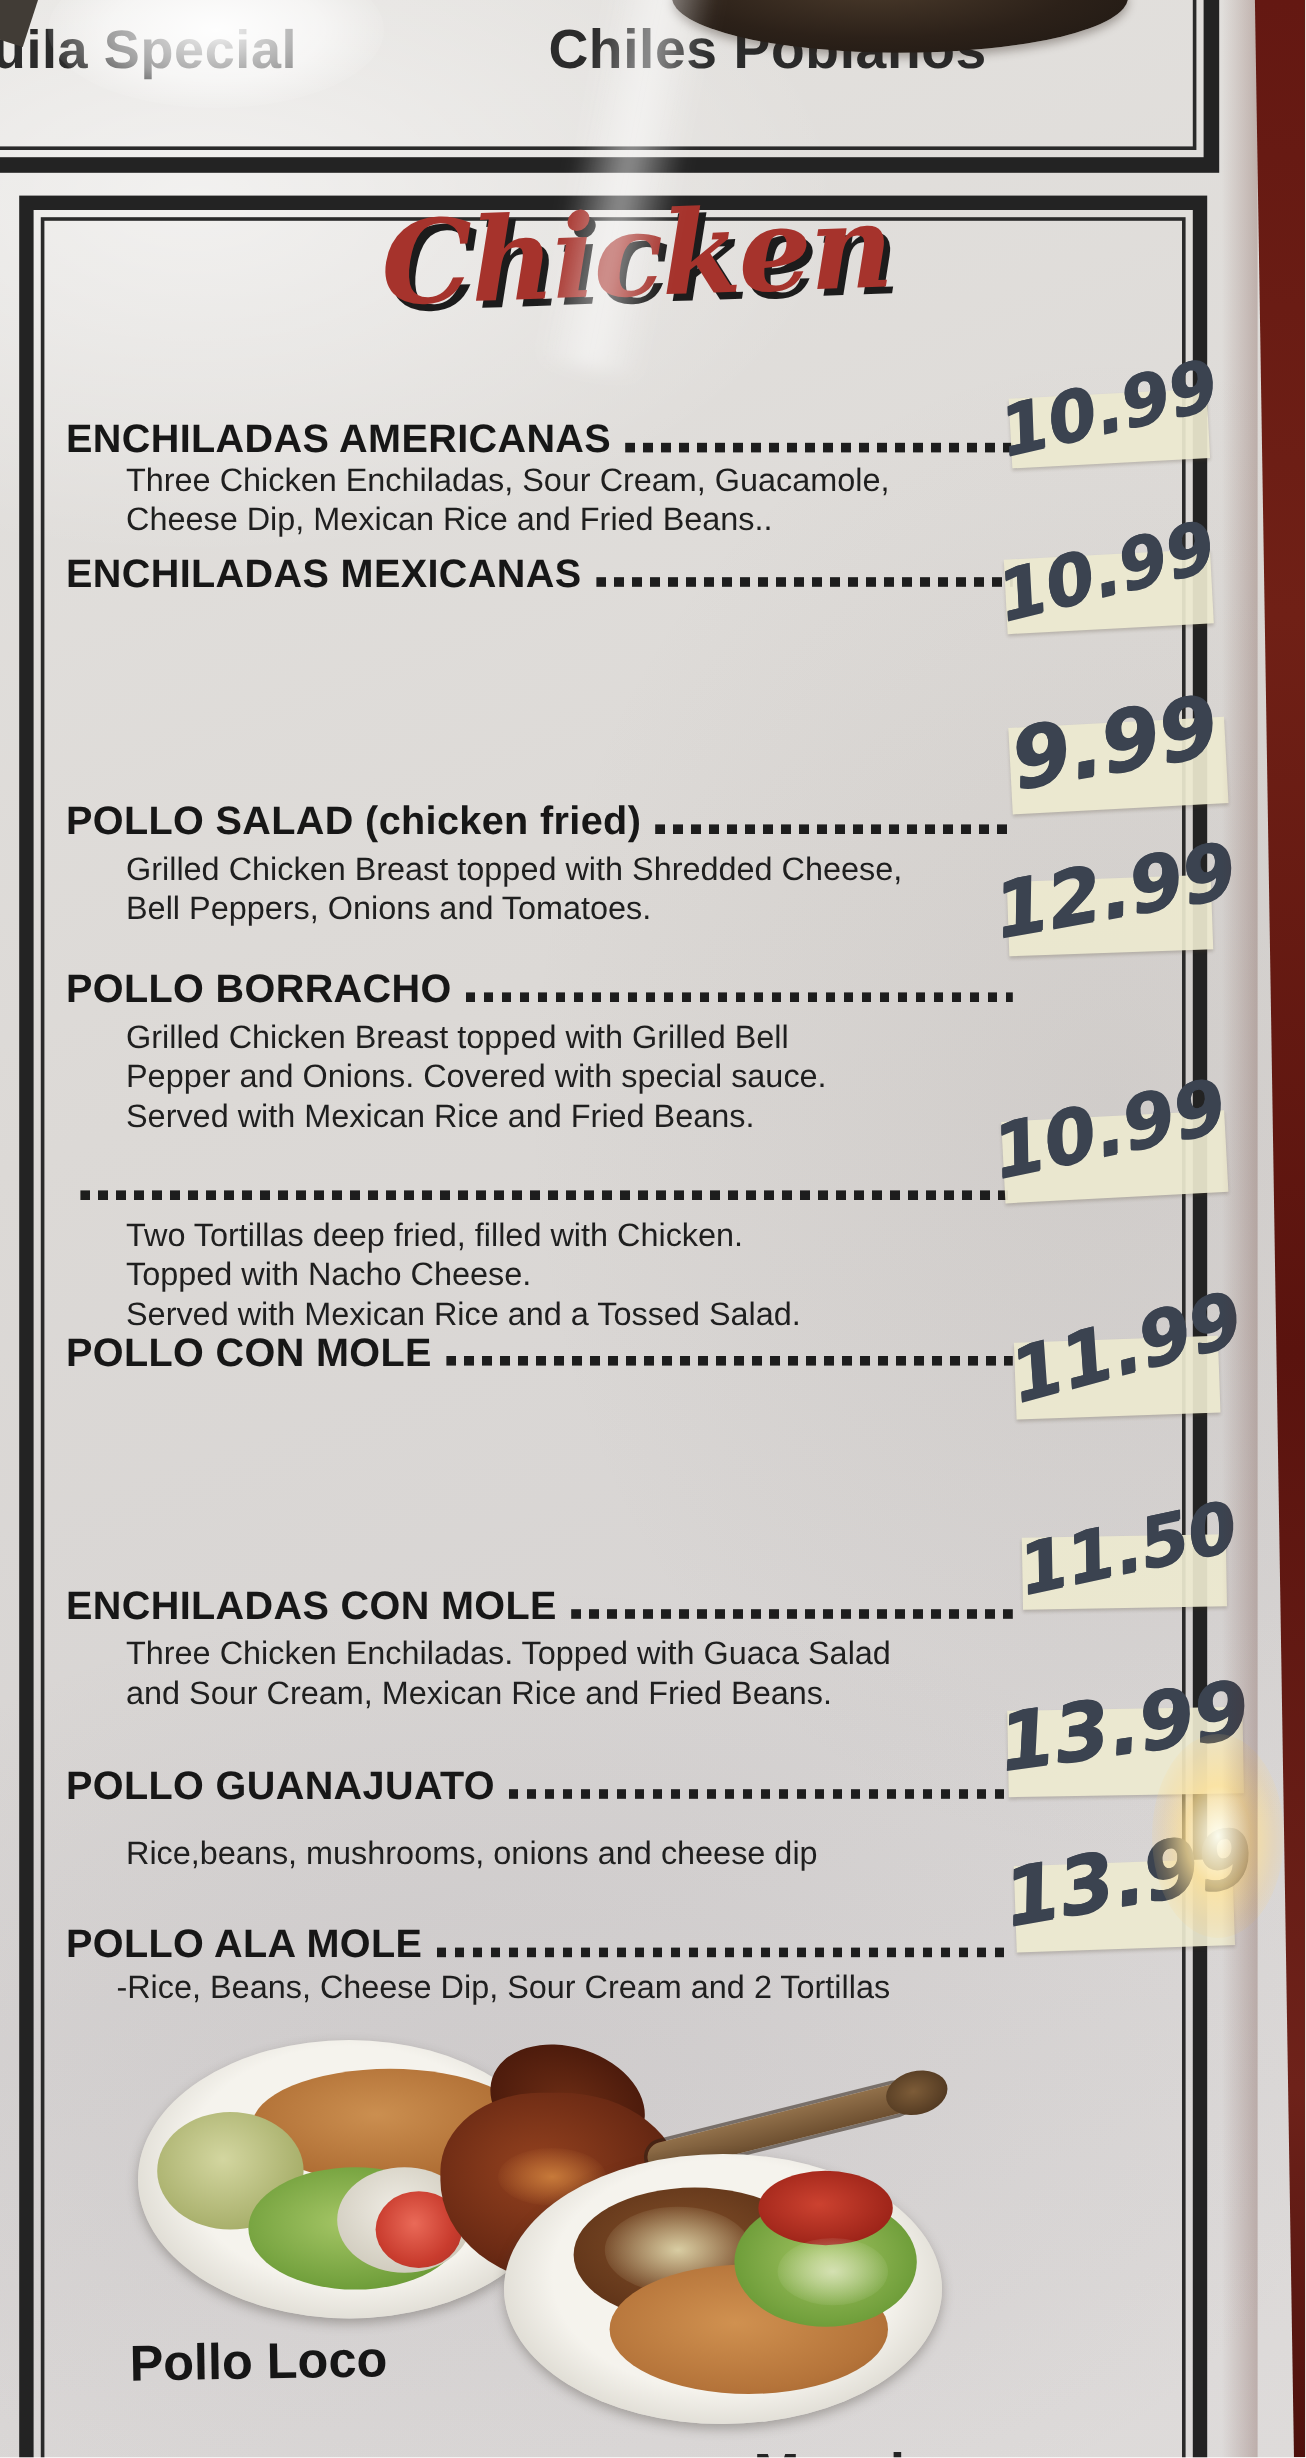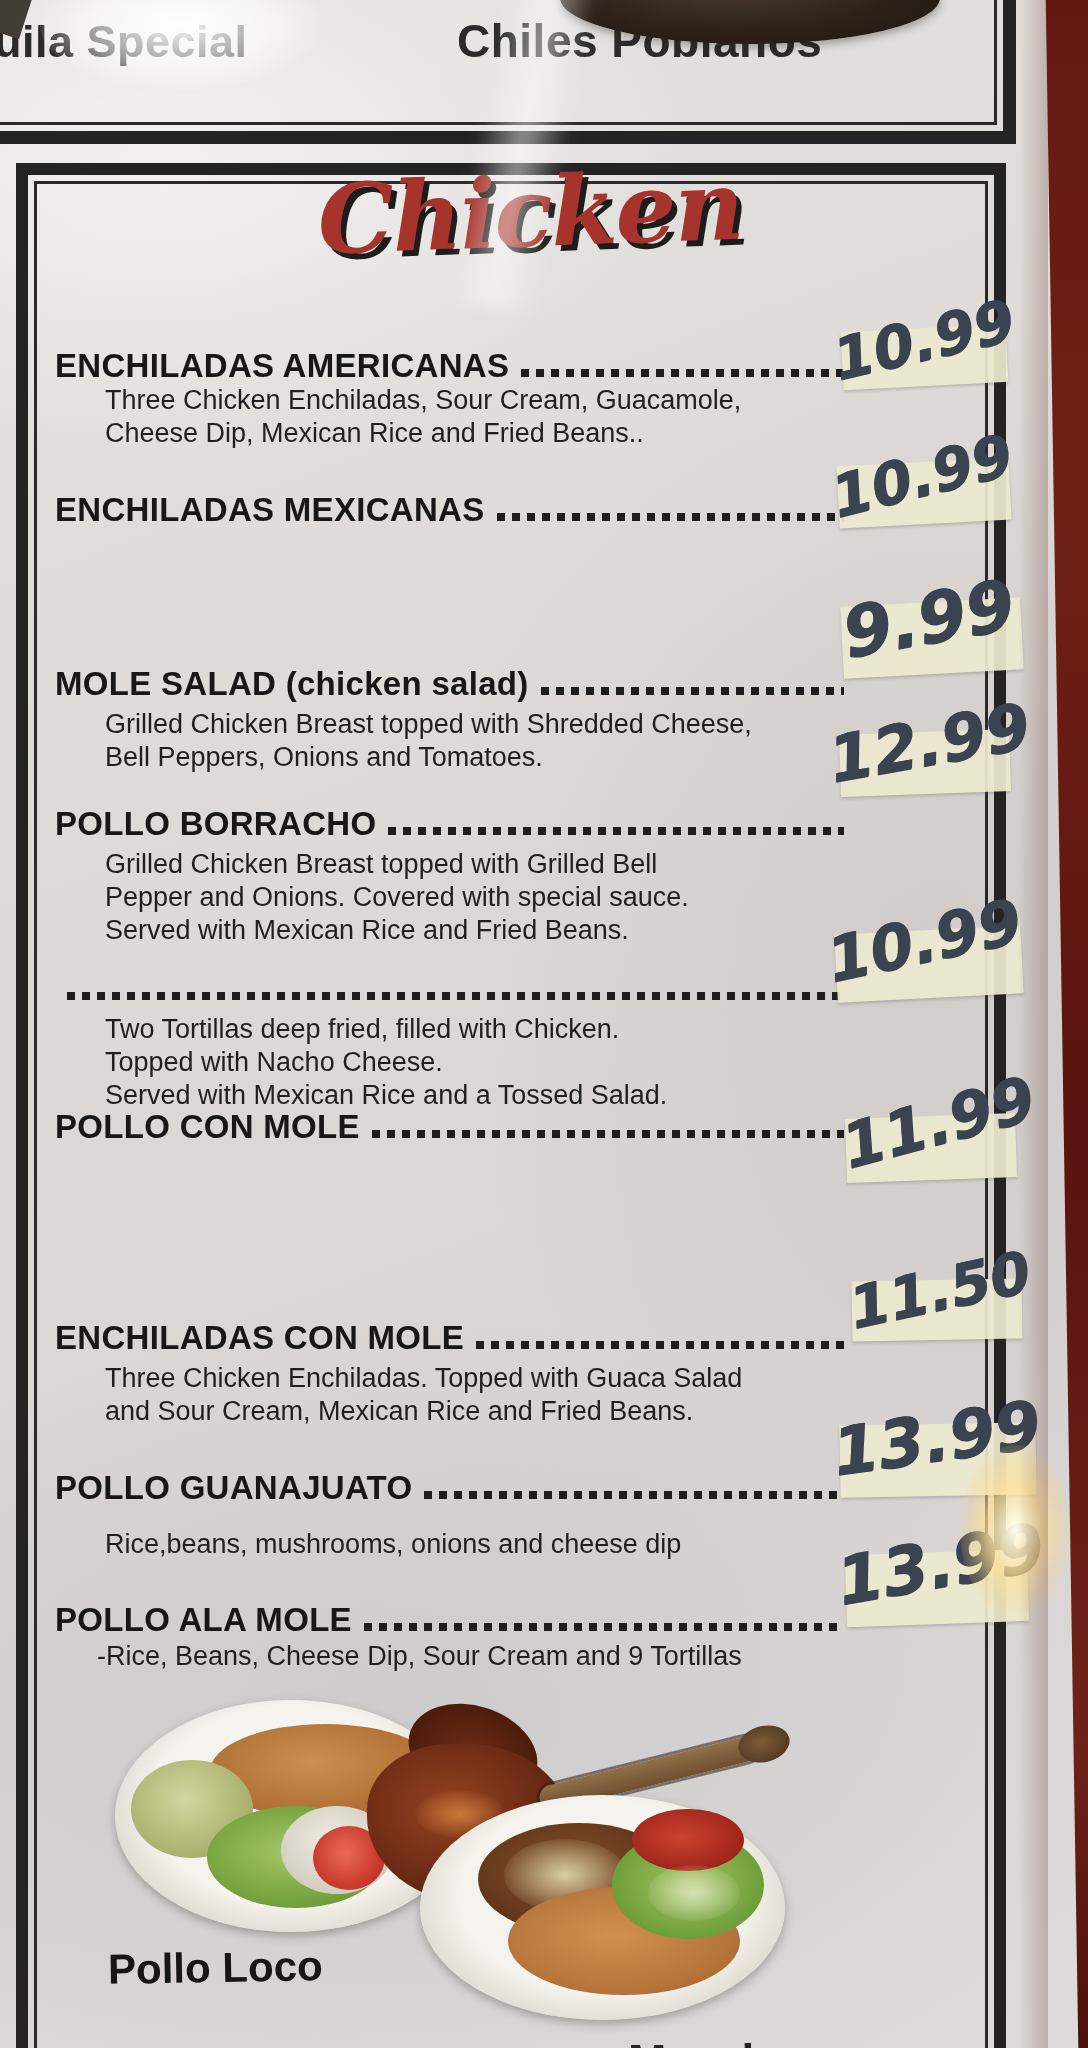--- a/index.html
+++ b/index.html
@@ -83,29 +83,29 @@
   <div id="title">Chicken</div>
 
   <div class="item" style="top:348px">
     <div class="name-row">
         <span class="item-name">ENCHILADAS AMERICANAS</span>
         <span class="leader"></span>
       </div>
     <div class="item-desc" style="margin-top:0">Three Chicken Enchiladas, Sour Cream, Guacamole,
 Cheese Dip, Mexican Rice and Fried Beans..</div>
   </div>
-  <div class="item" style="top:492px">
+  <div class="item" style="top:460px">
     <div class="name-row">
         <span class="item-name">ENCHILADAS MEXICANAS</span>
         <span class="leader"></span>
       </div>
   </div>
   <div class="item" style="top:666px">
     <div class="name-row">
-        <span class="item-name">MOLE SALAD (chicken salad)</span>
+        <span class="item-name">POLLO SALAD (chicken fried)</span>
         <span class="leader"></span>
       </div>
     <div class="item-desc">Grilled Chicken Breast topped with Shredded Cheese,
 Bell Peppers, Onions and Tomatoes.</div>
   </div>
   <div class="item" style="top:806px">
     <div class="name-row">
         <span class="item-name">POLLO BORRACHO</span>
         <span class="leader"></span>
       </div>
@@ -140,21 +140,21 @@
         <span class="item-name">POLLO GUANAJUATO</span>
         <span class="leader"></span>
       </div>
     <div class="item-desc" style="margin-top:22px">Rice,beans, mushrooms,  onions and cheese dip</div>
   </div>
   <div class="item" style="top:1602px">
     <div class="name-row">
         <span class="item-name">POLLO ALA MOLE</span>
         <span class="leader"></span>
       </div>
-    <div class="item-desc" style="margin-left:42px;margin-top:2px">-Rice, Beans, Cheese Dip, Sour Cream and 9 Tortillas</div>
+    <div class="item-desc" style="margin-left:42px;margin-top:2px">-Rice, Beans, Cheese Dip, Sour Cream and 2 Tortillas</div>
   </div>
 
   <div class="price-wrap" style="left:842px;top:328px">
     <div class="tape" style="width:165px;height:58px;transform:rotate(-3deg)"></div>
     <div class="price" style="left:-10px;top:-22px;font-size:58px;transform:rotate(-13deg)">10.99</div>
   </div>
   <div class="price-wrap" style="left:838px;top:462px">
     <div class="tape" style="width:172px;height:62px;transform:rotate(-3deg)"></div>
     <div class="price" style="left:-8px;top:-20px;font-size:58px;transform:rotate(-14deg)">10.99</div>
   </div>

